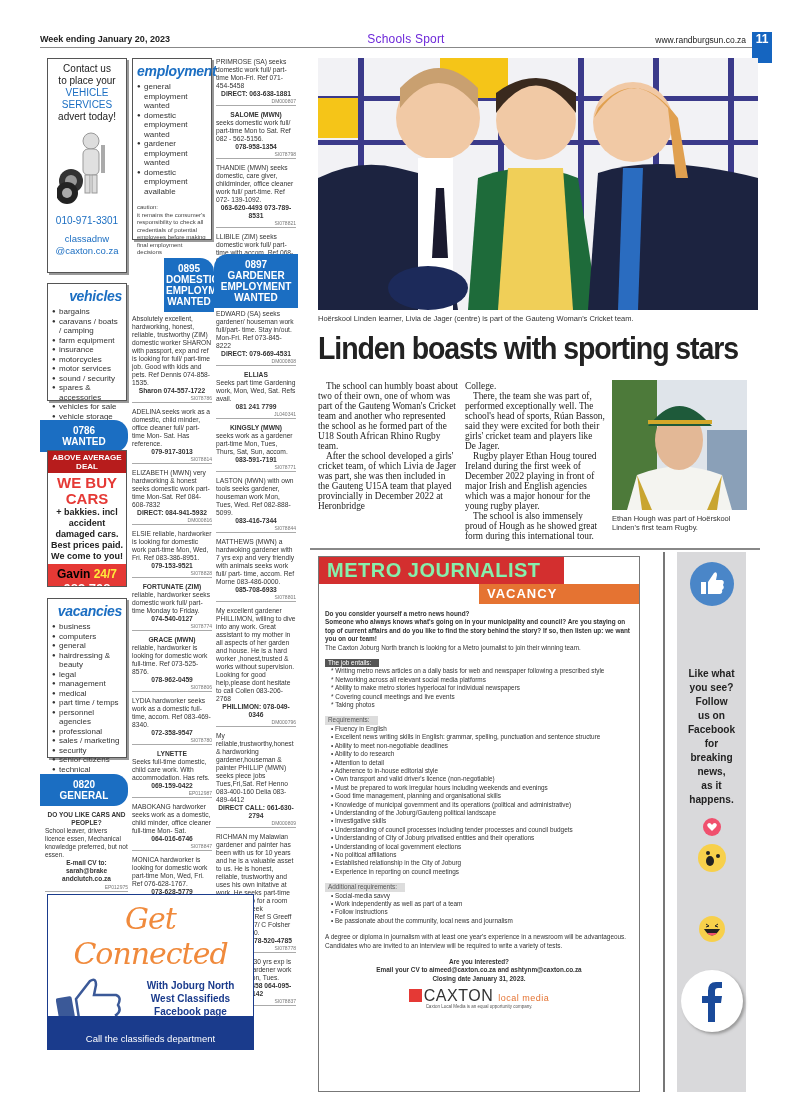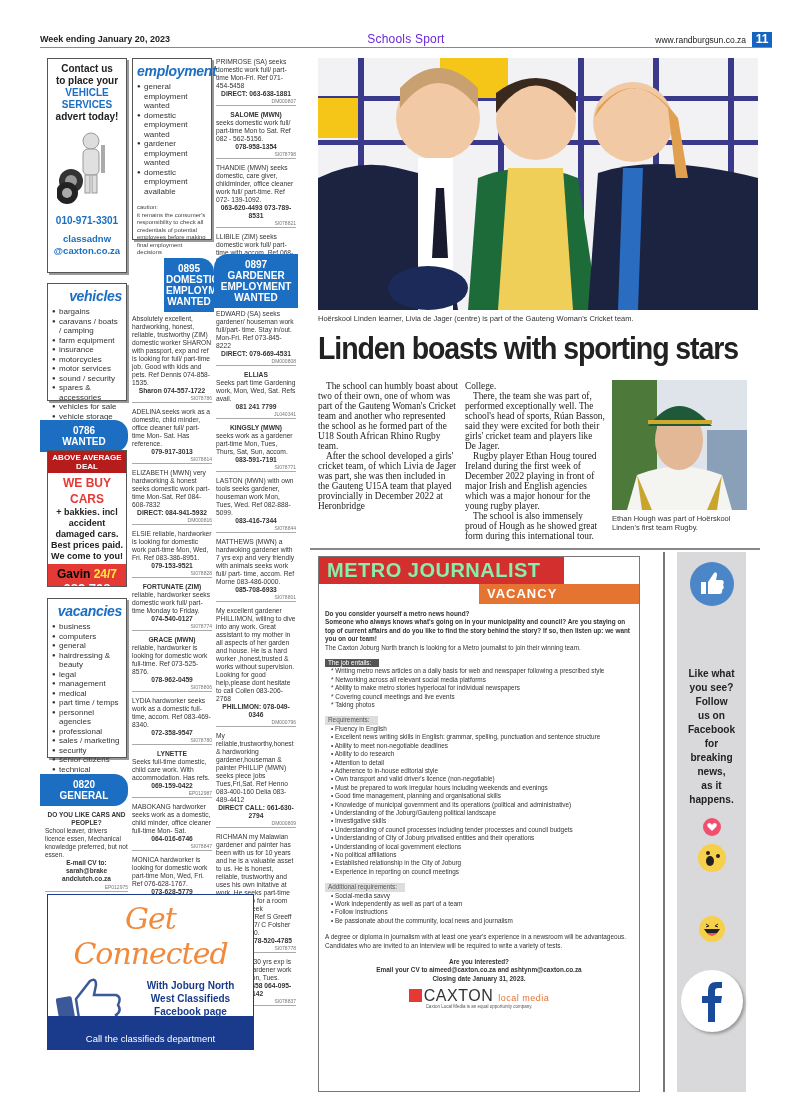--- a/index.html
+++ b/index.html
@@ -4,46 +4,46 @@
 <style>
   * { box-sizing: border-box; margin: 0; padding: 0; }
   html, body { width: 786px; height: 1113px; background: #fff; overflow: hidden; }
   body { position: relative; font-family: "Liberation Sans", sans-serif; color: #222; }
 
   
   .hdr { position: absolute; left: 40px; top: 32px; width: 732px; height: 16px; border-bottom: 1px solid #888; }
   .hdr .week { position: absolute; left: 0; top: 2px; font-size: 9px; font-weight: bold; }
   .hdr .section { position: absolute; left: 100px; width: 532px; text-align: center; top: 0; font-size: 12px; color: #6d28d9; letter-spacing: 0.2px; }
   .hdr .url { position: absolute; right: 26px; top: 3px; font-size: 8.5px; }
-  .hdr .pg { position: absolute; right: 0; top: 0; width: 20px; height: 15px; background: #1565c0; color: #fff; font-weight: bold; font-size: 12px; text-align: center; line-height: 15px; }
+  .hdr .pg { position: absolute; right: 0; top: 0; width: 20px; height: 31px; background: #1565c0; color: #fff; font-weight: bold; font-size: 12px; text-align: center; line-height: 15px; }
 
   .abs { position: absolute; }
   .boxed { border: 1.5px solid #555; box-shadow: 2px 2px 0 #999; background: #fff; }
 
   
-  .contact { left: 47px; top: 58px; width: 80px; height: 215px; text-align: center; font-size: 10px; font-weight: bold; line-height: 12px; padding-top: 4px; }
+  .contact { left: 47px; top: 58px; width: 80px; height: 215px; text-align: center; font-size: 10px; font-weight: normal; line-height: 12px; padding-top: 4px; }
   .contact .blue { color: #1b6ec2; }
   .contact .phone { color: #1b6ec2; font-size: 10px; margin-top: 4px; }
   .contact .mail { color: #1b6ec2; font-size: 9.5px; margin-top: 6px; }
   .mechanic { width: 60px; height: 76px; margin: 8px auto 8px; position: relative; }
 
   .catbox { padding: 4px 4px 4px 4px; }
   .catbox .ttl { font-family: "Liberation Sans", sans-serif; font-weight: bold; font-style: italic; color: #1b6ec2; font-size: 14px; text-align: right; margin-bottom: 3px; letter-spacing: -0.3px; }
   .catbox ul { list-style: none; }
   .catbox li { font-size: 8px; line-height: 9.5px; color: #333; padding-left: 7px; position: relative; }
   .catbox li::before { content: "●"; position: absolute; left: 0; font-size: 6px; top: 0; }
   .catbox .caution { font-size: 6px; line-height: 7.5px; color: #444; margin-top: 8px; }
 
   .bluehead { background: #1b6ec2; color: #fff; text-align: center; font-family: "Liberation Sans", sans-serif; font-weight: bold; font-size: 10px; line-height: 11px; border-radius: 0 14px 14px 0; padding: 5px 2px; transform: scaleX(0.85); transform-origin: left; }
   .bluehead.right { border-radius: 14px 0 0 0; }
 
   .carad { left: 47px; top: 450px; width: 80px; height: 137px; background: #e53935; border: 1px solid #555; text-align: center; font-weight: bold; overflow: hidden; }
   .carad .t1 { background: #b71c1c; color: #fff; font-size: 8px; padding: 2px 0; }
   .carad .w { background: #fff; color: #222; padding: 2px 0; }
-  .carad .t2 { color: #e53935; font-size: 12px; line-height: 16px; }
+  .carad .t2 { color: #e53935; font-size: 15px; line-height: 16px; }
   .carad .t3 { font-size: 9px; line-height: 11px; color: #222; }
   .carad .gavin { color: #fff; font-size: 12px; margin-top: 3px; }
   .carad .gavin span { color: #ffeb3b; }
   .carad .ph { color: #fff; font-size: 13px; }
 
   .gen-ad { font-size: 6.5px; line-height: 8px; text-align: center; color: #333; }
 
   
   .listing { font-size: 6.7px; line-height: 8px; color: #333; padding-bottom: 1px; border-bottom: 0.5px solid #aaa; margin-bottom: 5px; }
   .listing .name { text-align: center; font-weight: bold; }

